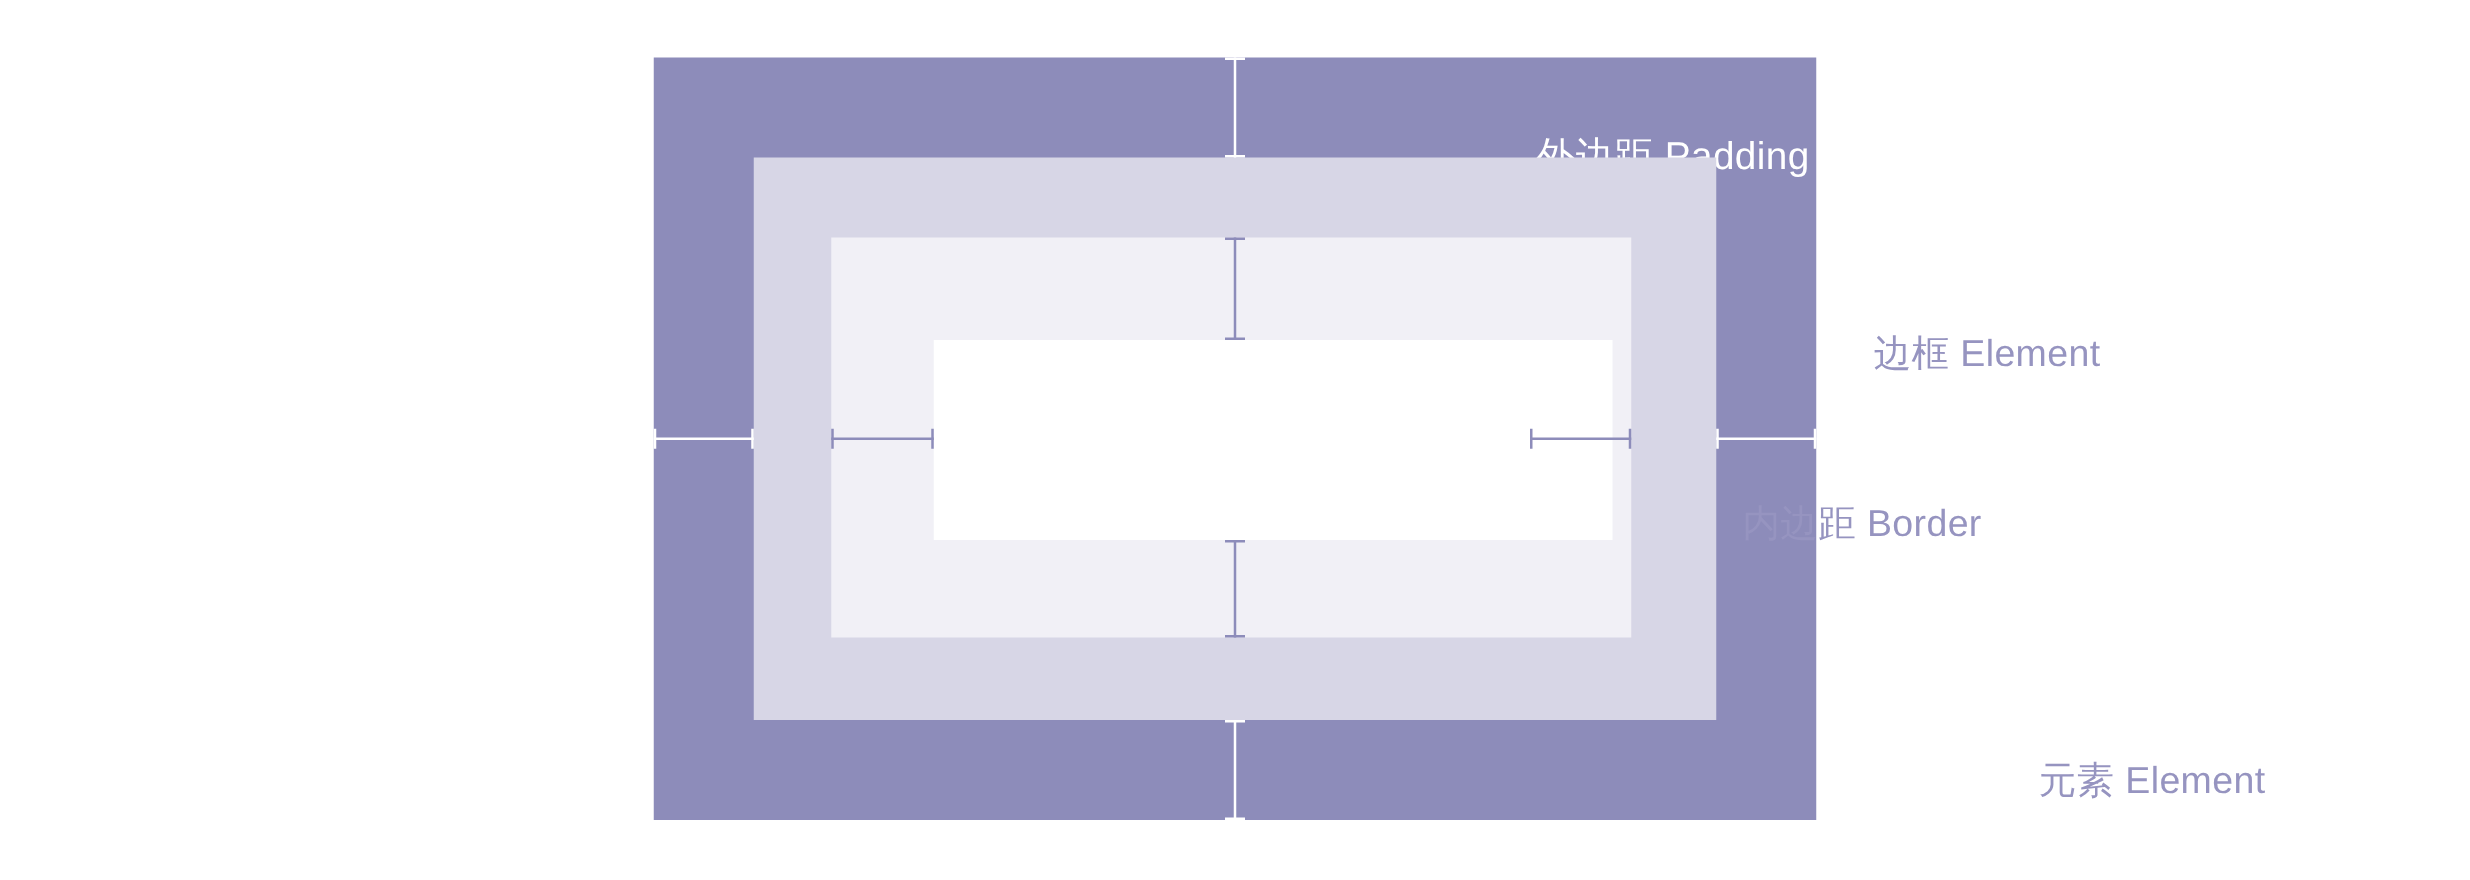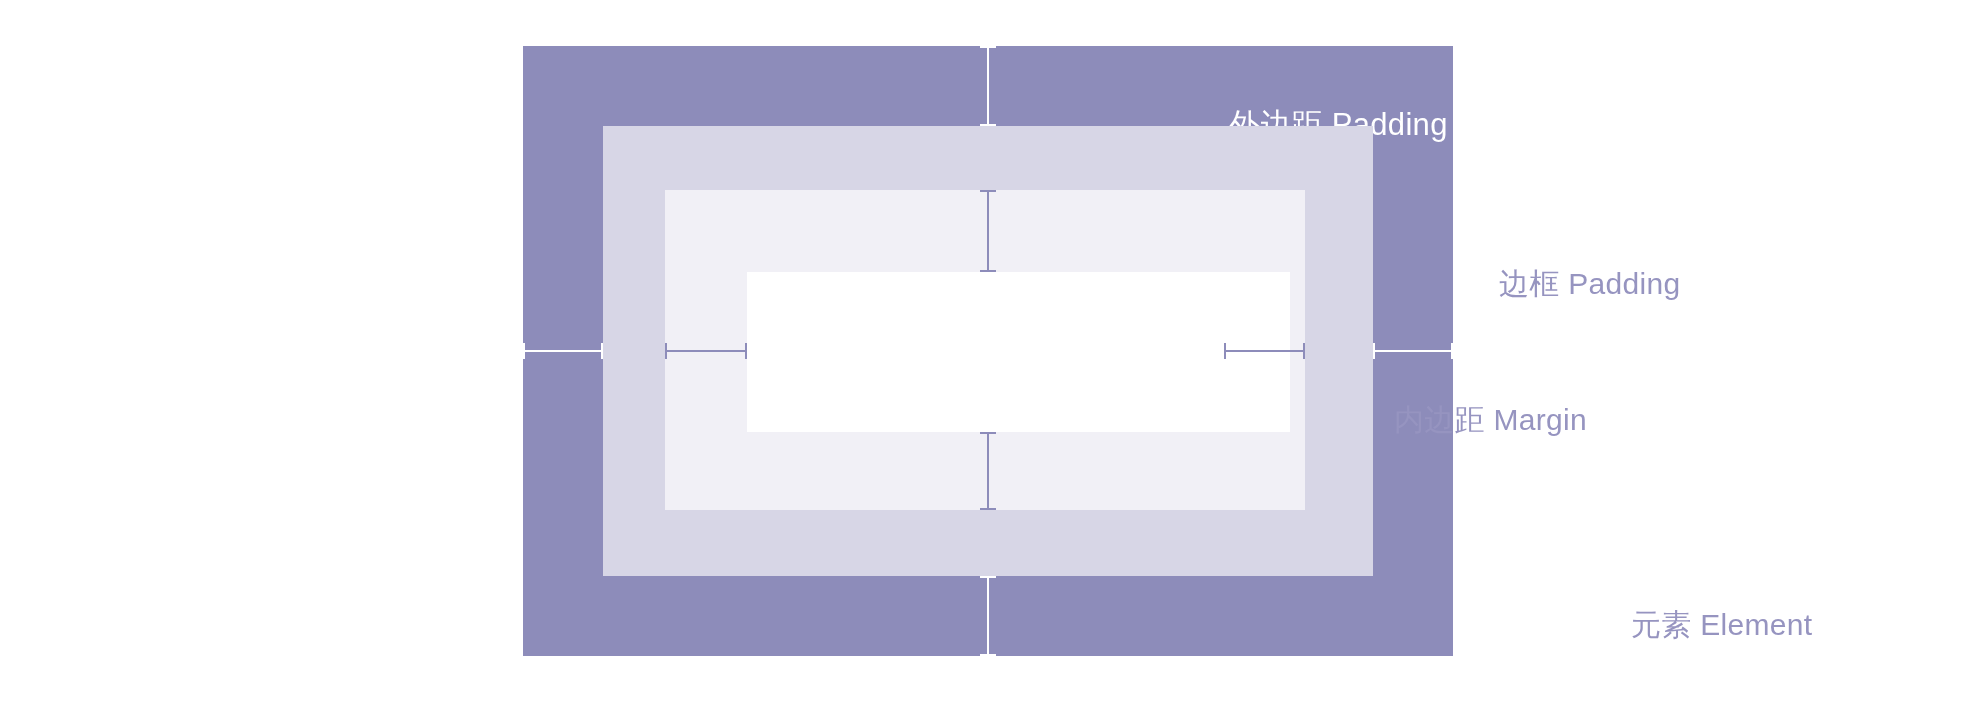--- a/index.html
+++ b/index.html
@@ -157,25 +157,25 @@
 </head>
 <body>
 
 <div id="canvas">
 
   <div class="layer margin-box">
     <span class="label label-margin">外边距 Padding</span>
   </div>
 
   <div class="layer border-box">
-    <span class="label label-border">边框 Padding</span>
+    <span class="label label-border">边框 Element</span>
   </div>
 
   <div class="layer padding-box">
-    <span class="label label-padding">内边距 Margin</span>
+    <span class="label label-padding">内边距 Border</span>
   </div>
 
   <div class="layer element-box">
     <span class="label label-element">元素 Element</span>
   </div>
 
   <div class="measure measure-v ink-white m-top">
     <span class="cap top"></span>
     <span class="stem"></span>
     <span class="cap bottom"></span>

